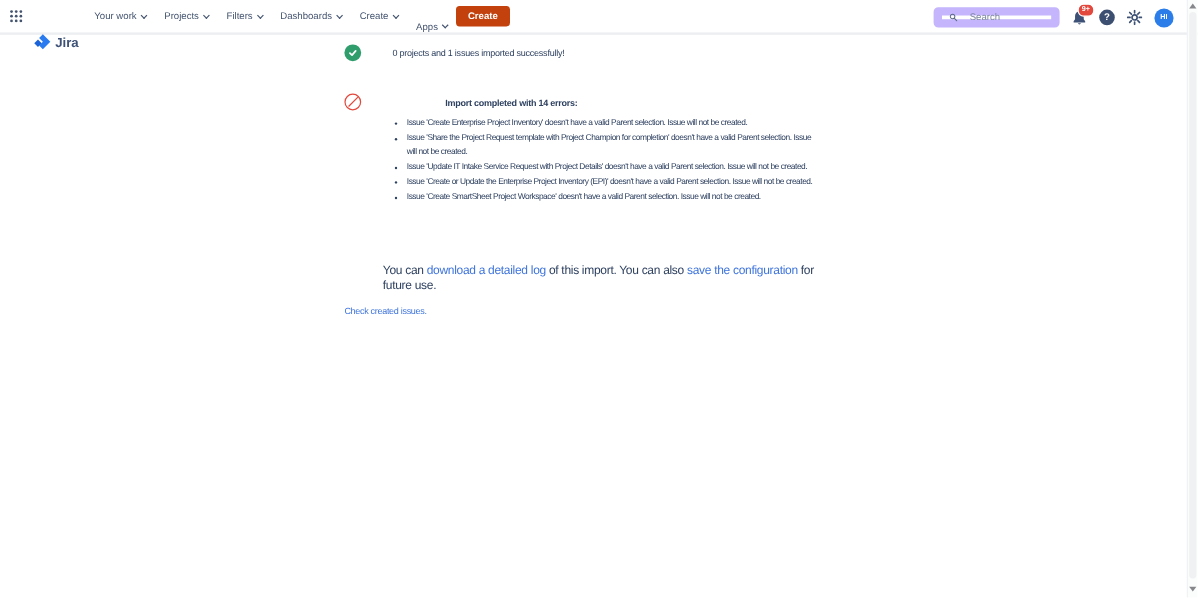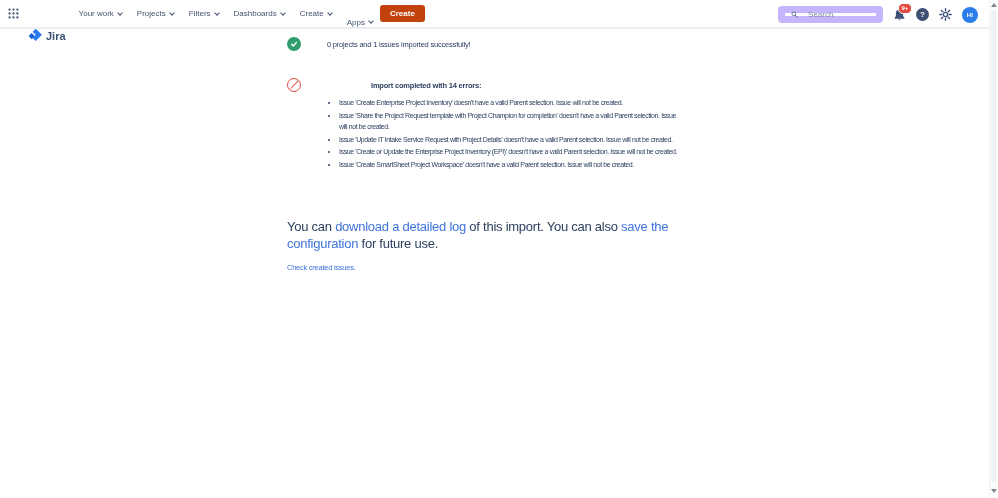--- a/index.html
+++ b/index.html
@@ -47,21 +47,21 @@
   .msg { font-size:7.5px; color:#2e4160; letter-spacing:-0.2px; }
   .error-section { margin-top:27px; }
   .error-title { font-size:7.5px; font-weight:700; color:#2e4160; letter-spacing:-0.2px;padding-left:44px; }
   .error-list { margin:5px 0 0 0; padding-left:52px; list-style:disc outside; }
   .error-list li { font-size:7px; line-height:11.5px; color:#2e4160; letter-spacing:-0.4px; margin-bottom:1px; }
   .error-list li::marker { color:#2e4160; }
   .show-more { display:block; text-align:right; margin-top:4px; font-size:7.5px; color:#3e74dc;
                letter-spacing:-0.2px; text-decoration:none; cursor:pointer; }
   .what-now { margin-top:49px; }
   .what-now h2 { font-size:10.5px; font-weight:700; color:#2e4160; }
-  .intro { margin-top:10px; font-size:13px; color:#2e4160; letter-spacing:-0.25px; line-height:1.3; }
+  .intro { margin-top:10px; font-size:10px; color:#2e4160; letter-spacing:-0.25px; line-height:1.3;margin-left:32px; }
   .intro a { color:#3e74dc; text-decoration:none; cursor:pointer; }
   .check-link { display:inline-block; margin-top:10px; font-size:7.5px; color:#3e74dc;
                 letter-spacing:-0.25px; text-decoration:none; cursor:pointer; }
 
   
   .scrollbar { position:absolute; right:0; top:0; width:9px; height:498px; background:#fbfcfc;
                border-left:1px solid #f1f2f4; }
   .sb-thumb { position:absolute; left:1px; top:10px; width:6px; height:472px; background:#f0f1f3; border-radius:3px; }
   .sb-up, .sb-down { position:absolute; left:1px; width:0; height:0;
                      border-left:3.5px solid transparent; border-right:3.5px solid transparent; cursor:pointer; }

